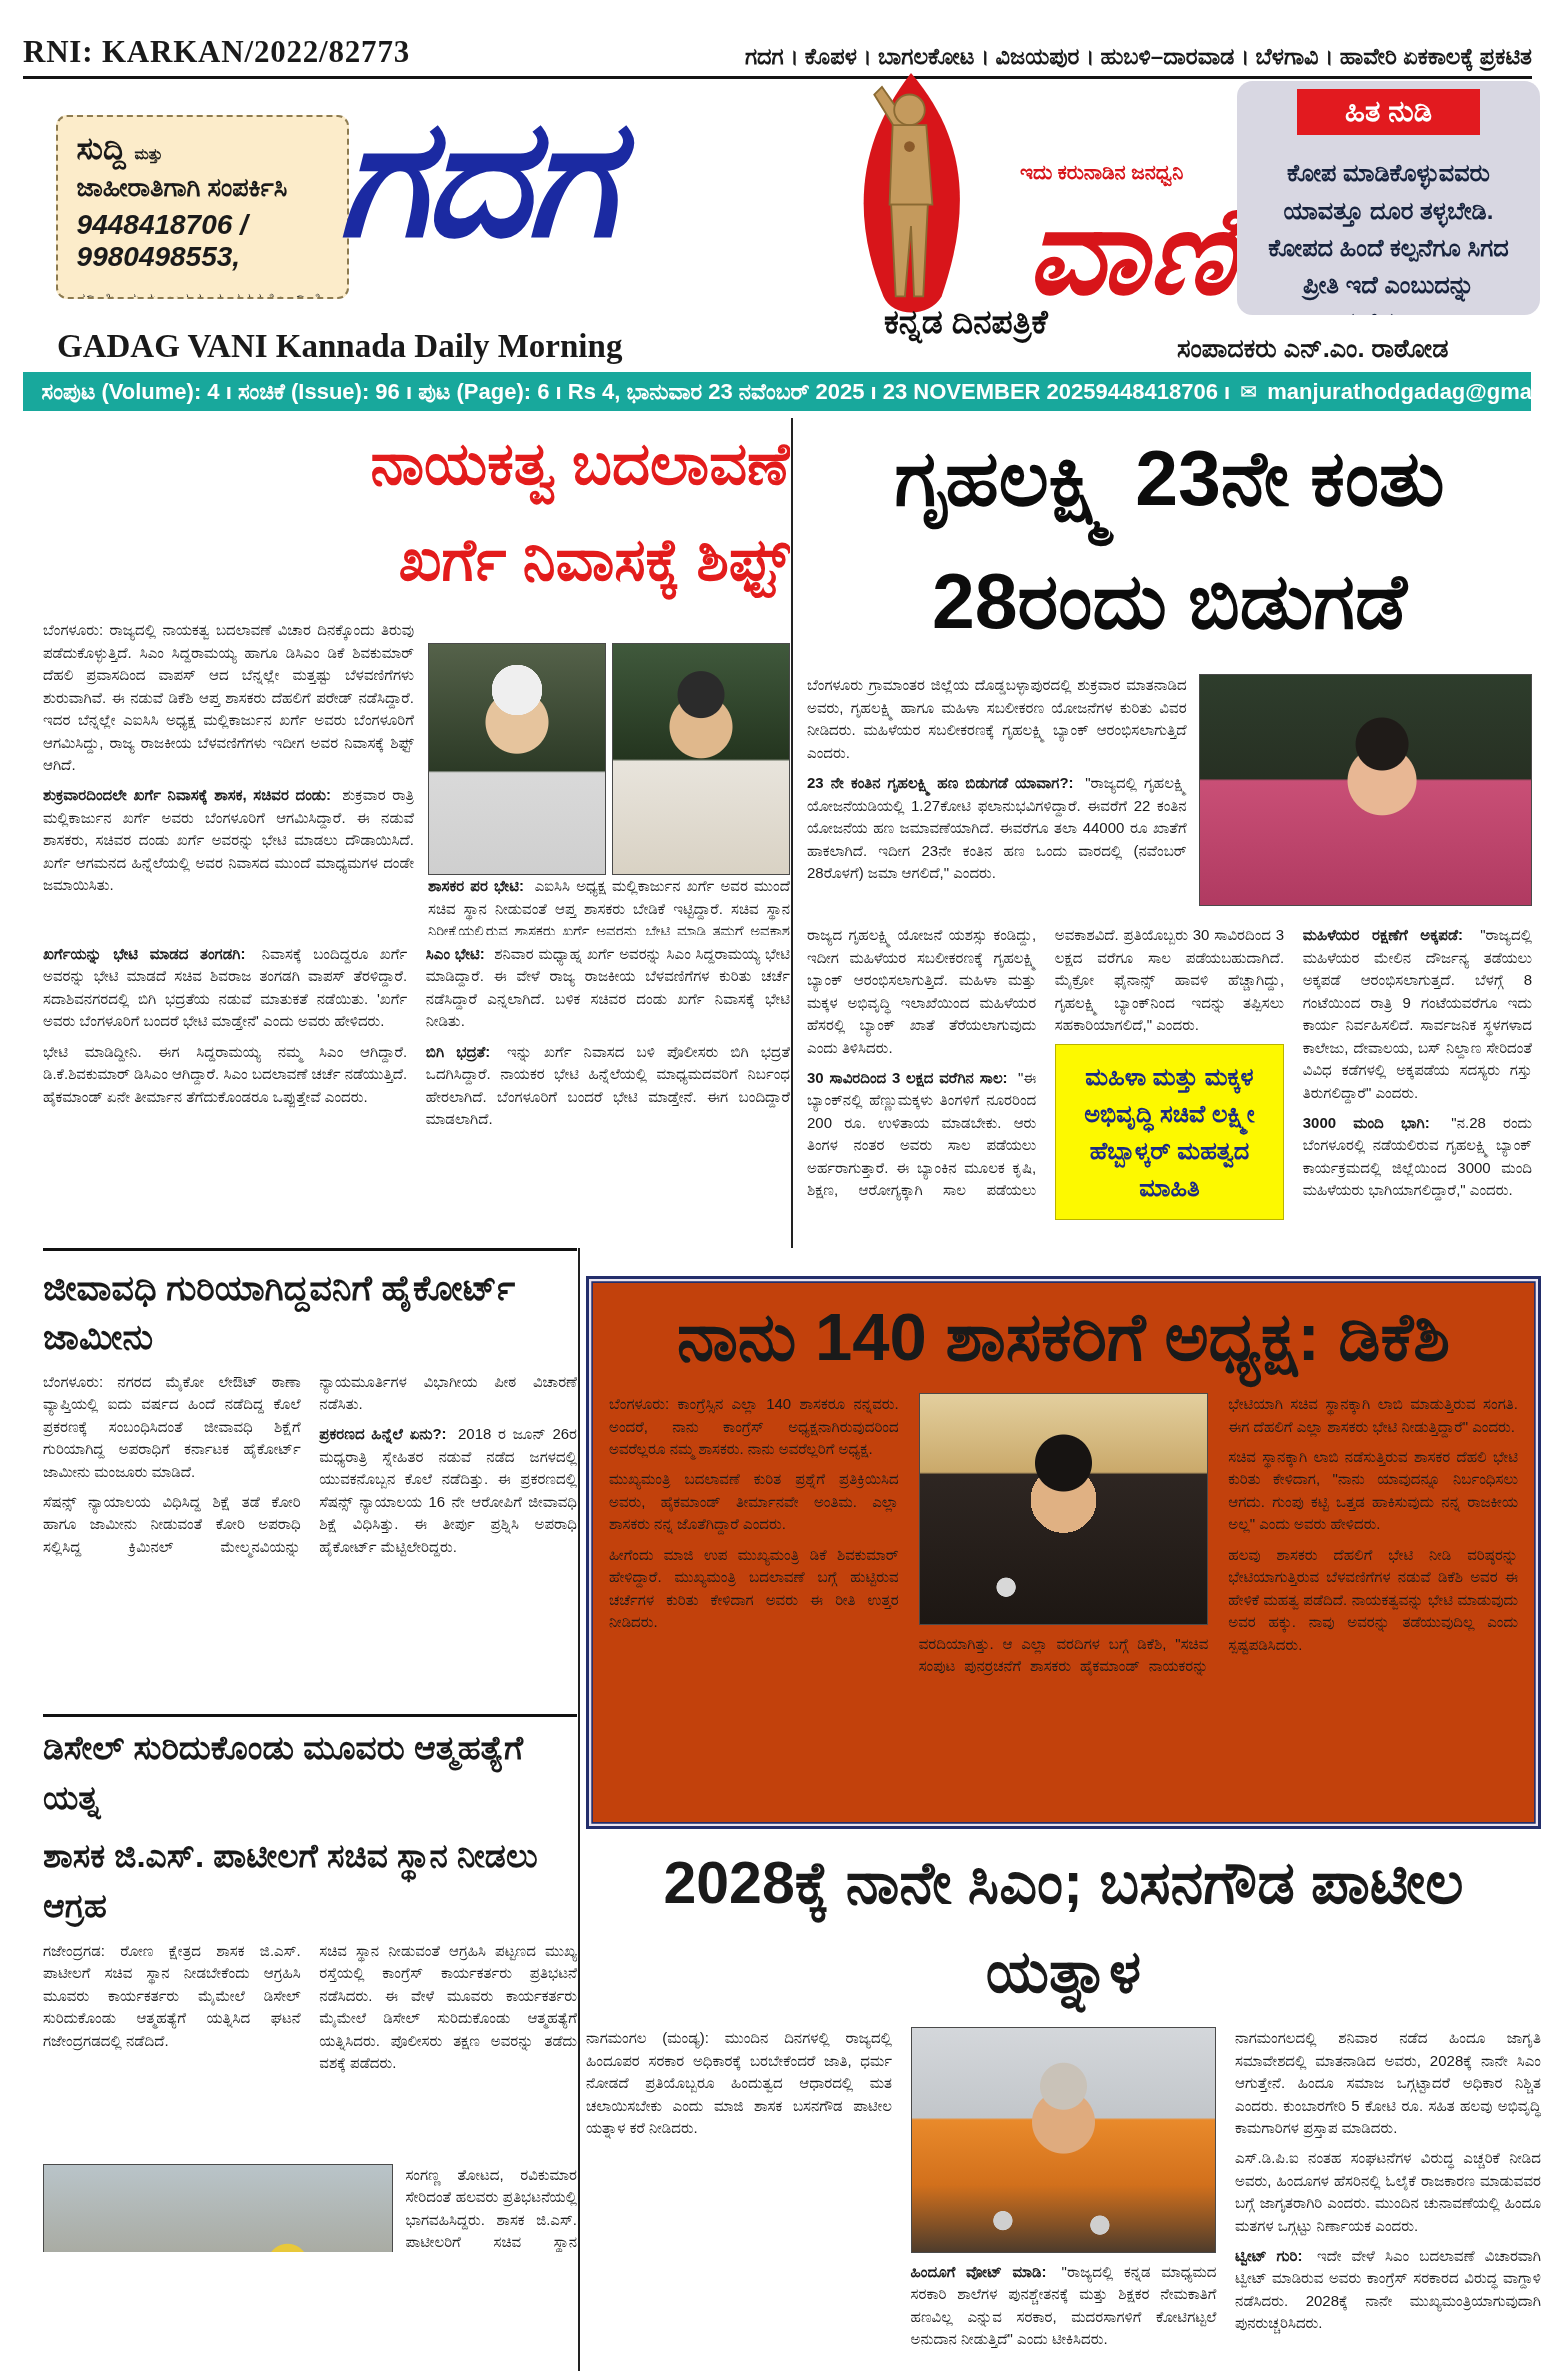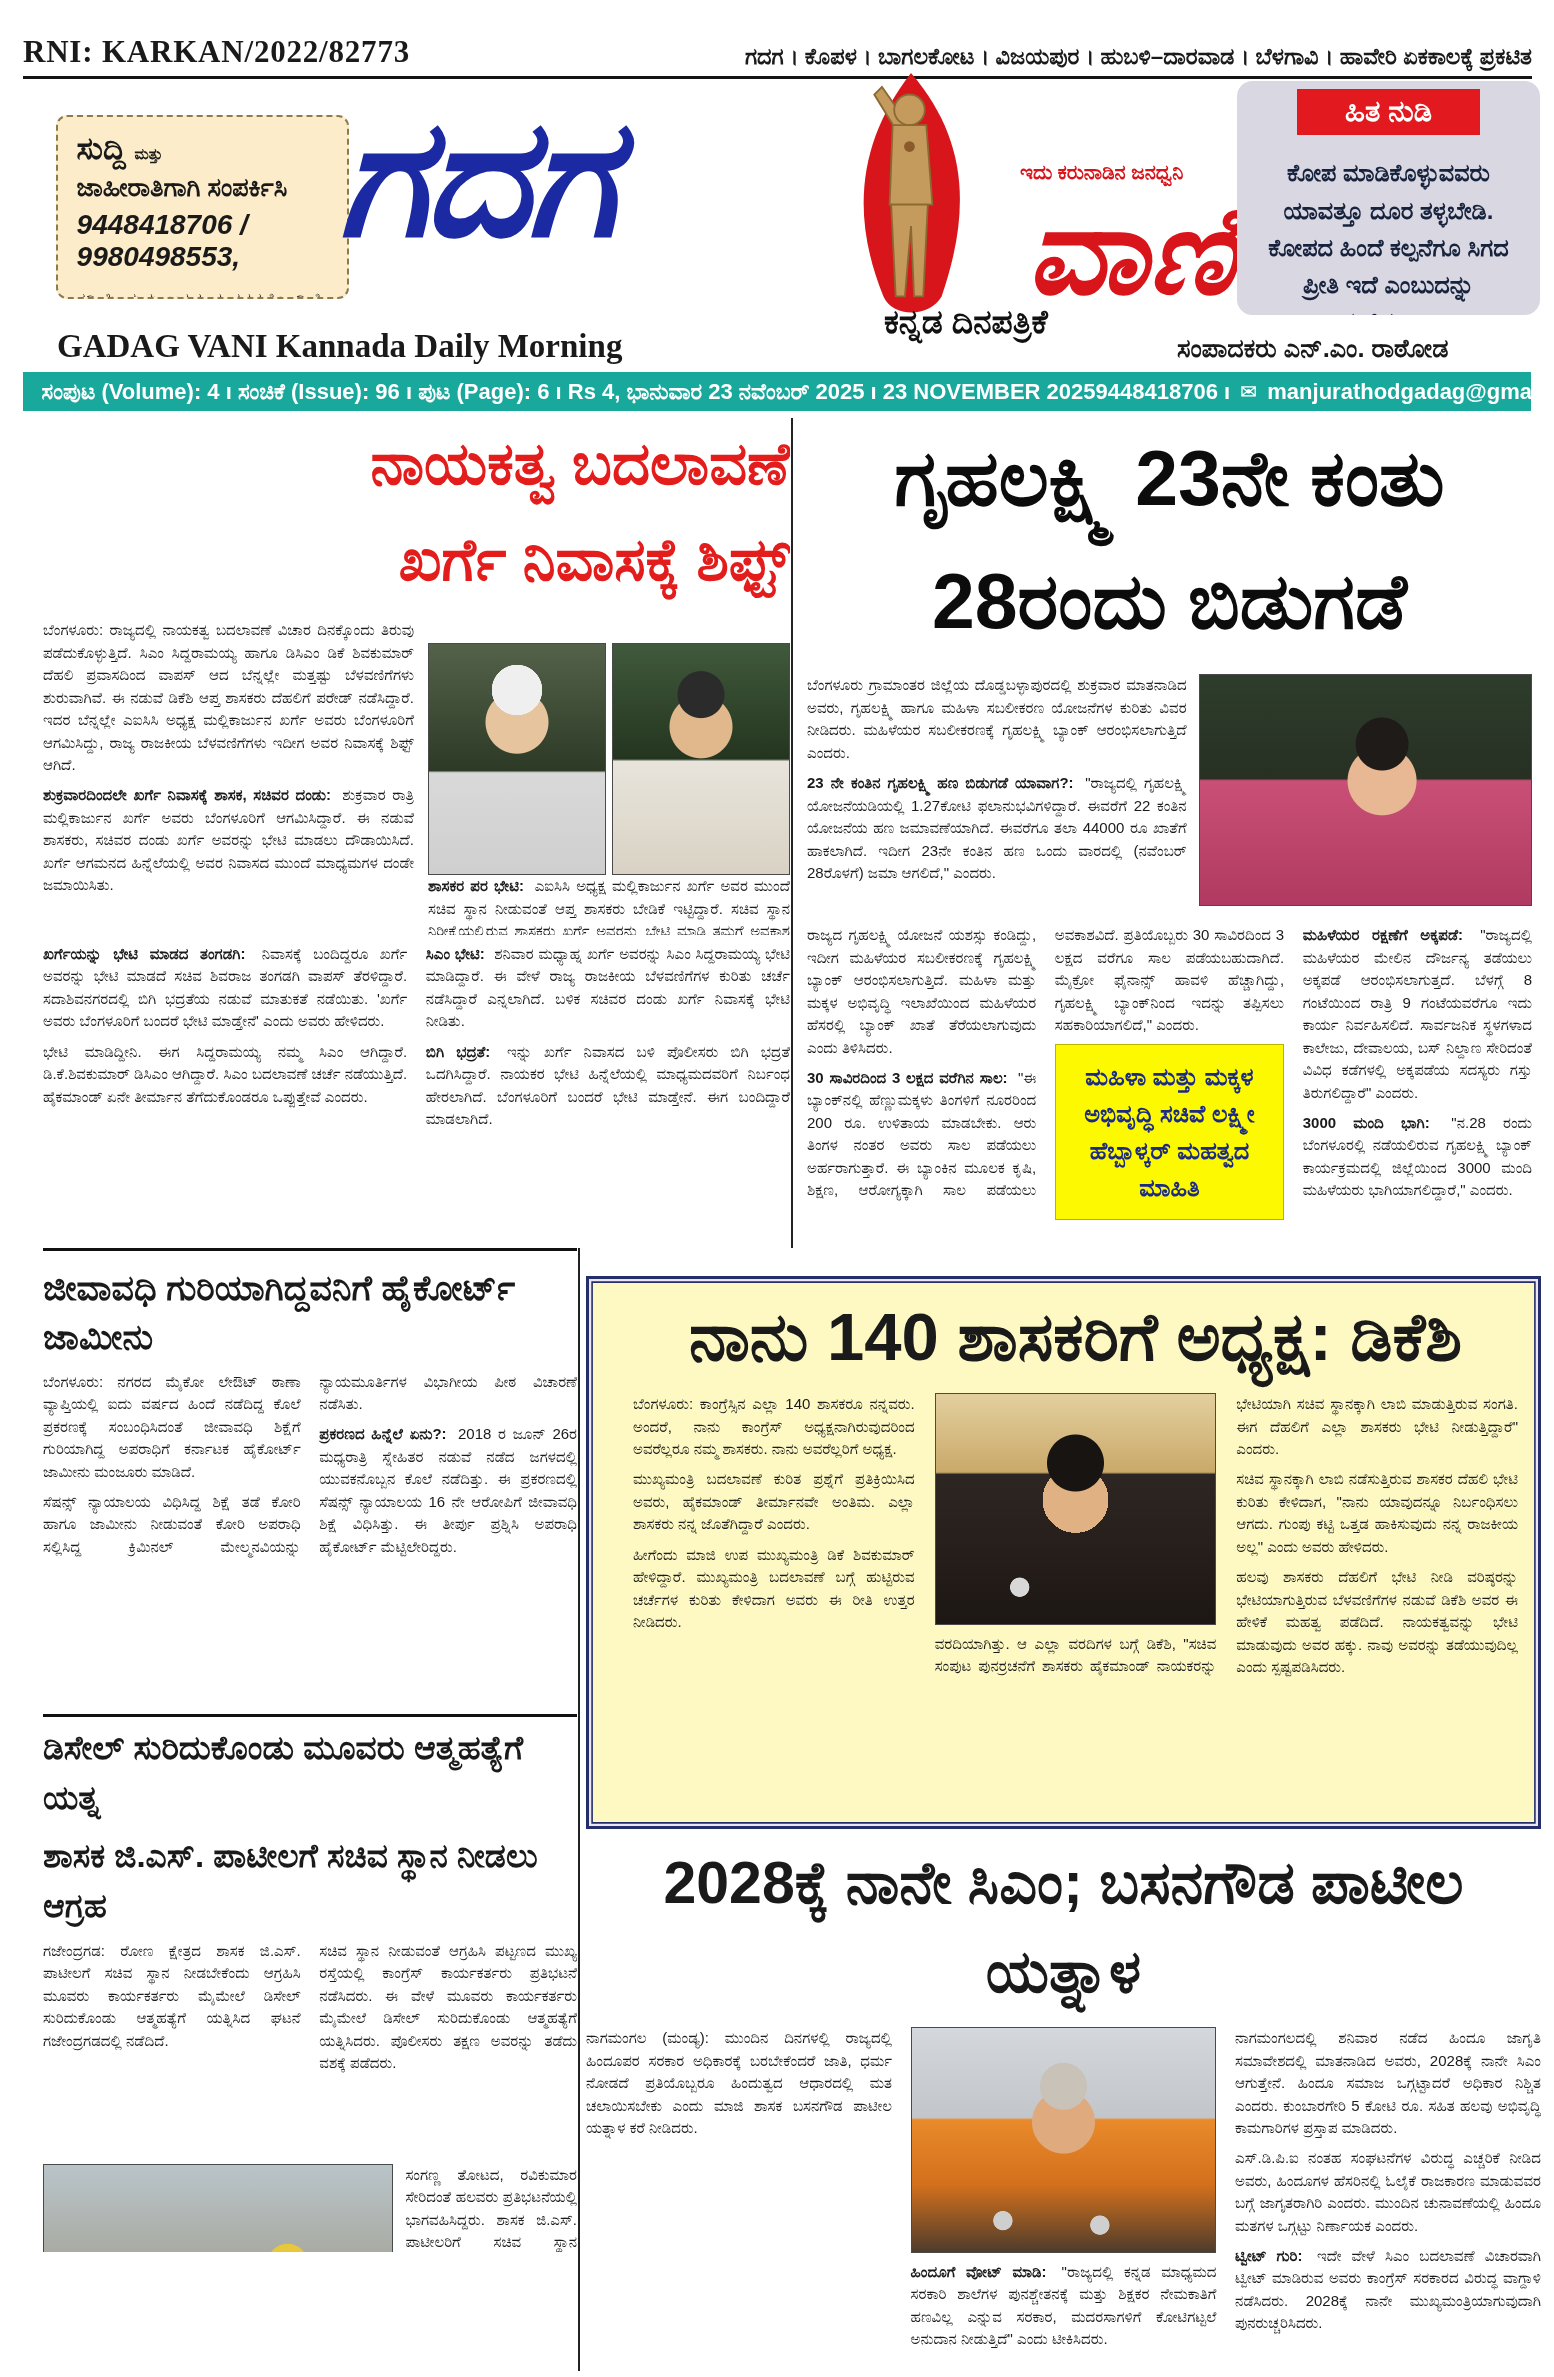--- a/index.html
+++ b/index.html
@@ -78,23 +78,23 @@
   .gr-cols{margin-top:7.7px;height:333px;}
   .ybox{background:#fdf900;border:0.8px solid #b9b200;color:#1b2a85;font-weight:bold;
         text-align:center;font-size:24px;line-height:1.55;padding:12.4px 7.7px;margin:4.6px 0 9.3px;
         break-inside:avoid;}
   
   .sec-bail{position:absolute;left:43px;top:1248px;width:534px;height:463px;
             border-top:3.1px solid #111;padding-top:12.4px;box-sizing:border-box;overflow:hidden;}
   .h2-black{font-size:35px;font-weight:bold;line-height:1.4;margin-bottom:9.3px;}
   .bail-cols{height:364px;}
   
-  .sec-dks{position:absolute;left:586px;top:1276px;width:955px;height:553px;background:#fef9c3;
+  .sec-dks{position:absolute;left:586px;top:1276px;width:955px;height:553px;background:#c2410c;
            border:3.9px solid #232e6b;box-shadow:inset 0 0 0 2.3px #eae5f0, inset 0 0 0 3.9px #232e6b;
-           box-sizing:border-box;overflow:hidden;padding-left:24px;}
+           box-sizing:border-box;overflow:hidden;}
   .dks-head{font-size:67px;font-weight:bold;text-align:center;line-height:1.5;padding:7.7px 0 1.5px;}
   .dks-cols{column-count:3;column-gap:20px;padding:4.6px 20px 0;height:418px;overflow:hidden;}
   .ph-dks{width:100%;height:232px;break-inside:avoid;margin:3.1px 0 7.7px;background:
       radial-gradient(circle at 50% 30%, #171412 0 28px, rgba(0,0,0,0) 29px),
       radial-gradient(circle at 50% 46%, #e0b183 0 33px, rgba(0,0,0,0) 33px),
       radial-gradient(circle at 30% 84%, #d8d8d8 0 9.3px, rgba(0,0,0,0) 10px),
       linear-gradient(180deg,#e3cf9e 0%,#caa96a 34%,#2e2622 35%,#1d1713 100%);}
   .vline2{position:absolute;left:578px;top:1248px;width:2.3px;height:1123px;background:#222;}
   
   .sec-diesel{position:absolute;left:43px;top:1714px;width:534px;height:538px;

